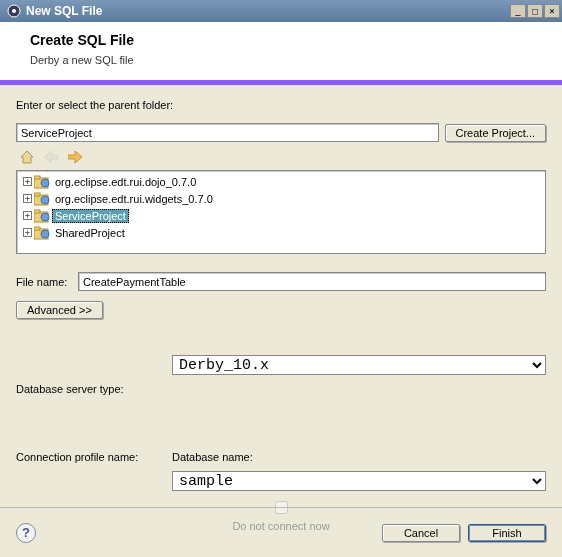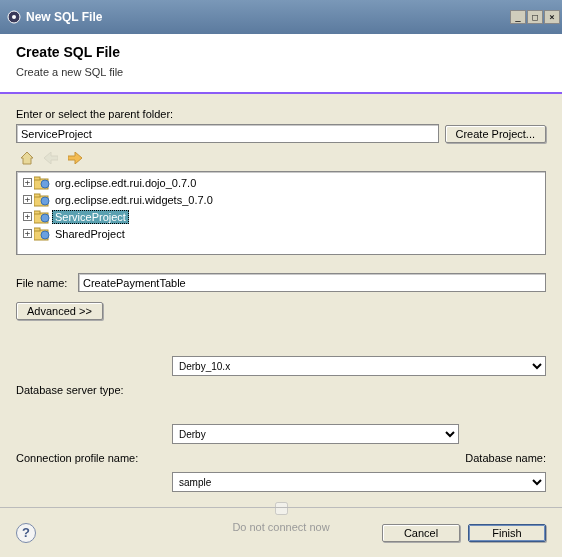--- a/index.html
+++ b/index.html
@@ -1,40 +1,40 @@
 <!DOCTYPE html>
 <html><head>
 <meta charset="utf-8">
 <style>
 * { box-sizing: border-box; margin: 0; padding: 0; }
 body { font-family: "Tahoma", sans-serif; font-size: 11px; background: #ece9d8; width: 562px; height: 557px; overflow: hidden; }
 
-.titlebar { height: 34px; background: linear-gradient(to bottom, #7a98b8, #5b7a9e); display: flex; align-items: center; padding: 0 2px; color: #fff; font-weight: bold; font-size: 12px; }
+.titlebar { height: 22px; background: linear-gradient(to bottom, #7a98b8, #5b7a9e); display: flex; align-items: center; padding: 0 2px; color: #fff; font-weight: bold; font-size: 12px; }
 .titlebar-icon { width: 16px; height: 16px; margin: 0 4px; display: inline-flex; align-items: center; justify-content: center; }
 .titlebar-title { flex: 1; }
 .win-btns { display: flex; gap: 0; }
 .win-btn { width: 16px; height: 14px; background: #d0cdbc; border: 1px solid #888; display: inline-flex; align-items: center; justify-content: center; font-size: 9px; font-family: monospace; color: #222; margin-left: 1px; }
 
-.header { background: #fff; border-bottom: 2px solid #8b5cf6; padding: 10px 16px 14px; }
+.header { background: #fff; border-bottom: 5px solid #8b5cf6; padding: 10px 30px 14px; }
 .header h1 { font-size: 14px; font-weight: bold; margin-bottom: 6px; }
 .header p { font-size: 11px; color: #333; }
 
 .content { padding: 14px 16px 8px; }
-.label { display: block; margin-bottom: 4px; color: #000; }
+.label { display: block; margin-bottom: 12px; color: #000; }
 .row { display: flex; align-items: center; gap: 6px; }
 
 input[type=text].field {
   border: 1px solid #888; background: #fff; height: 19px; padding: 1px 4px;
   font-family: inherit; font-size: 11px; flex: 1;
   box-shadow: inset 1px 1px 0 #c8c8c8;
 }
 
 select.field {
   border: 1px solid #888; background: #fff; height: 20px; padding: 0 2px;
-  font-family: Liberation Sans, sans-serif; font-size: 10px; flex: 1;
+  font-family: Liberation Mono, monospace; font-size: 15px; flex: 1;
 }
 
 button.btn {
   background: #ece9d8; border: 1px solid #888; border-radius: 2px;
   font-family: inherit; font-size: 11px; height: 18px; padding: 0 10px;
   box-shadow: inset 1px 1px 0 #fff, 1px 1px 0 #aaa; cursor: default;
 }
 button.btn.default { border: 1px solid #3a5a8a; outline: 1px solid #6b8bbd; outline-offset: -2px; }
 
 .toolbar { display: flex; align-items: center; gap: 6px; padding: 4px 2px; }
@@ -74,21 +74,21 @@
   <span class="titlebar-title">New SQL File</span>
   <div class="win-btns">
     <span class="win-btn">_</span>
     <span class="win-btn">□</span>
     <span class="win-btn">×</span>
   </div>
 </div>
 
 <div class="header">
   <h1>Create SQL File</h1>
-  <p>Create a new SQL file</p>
+  <p>Derby a new SQL file</p>
 </div>
 
 <div class="content">
 
   <label class="label">Enter or select the parent folder:</label>
   <div class="row" style="margin-bottom:2px;">
     <input type="text" class="field" value="ServiceProject" style="">
     <button class="btn">Create Project...</button>
   </div>
 
@@ -166,23 +166,20 @@
     <button class="btn">Advanced &gt;&gt;</button>
   </div>
 
   <div class="form-grid">
     <span class="gl">Database server type:</span>
     <select class="field" style="grid-column: 2 / span 2;">
       <option selected="">Derby_10.x</option>
     </select>
 
     <span class="gl">Connection profile name:</span>
-    <select class="field">
-      <option selected="">Derby</option>
-    </select>
 
     <span class="gl">Database name:</span>
     <select class="field" style="grid-column: 2 / span 2;">
       <option selected="">sample</option>
     </select>
   </div>
 
   <div class="checkbox-row">
     <input type="checkbox" disabled="" style="">
     <span>Do not connect now</span>

